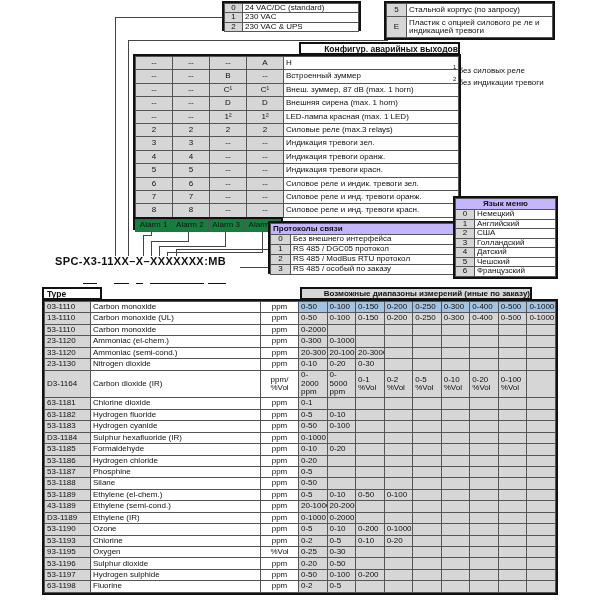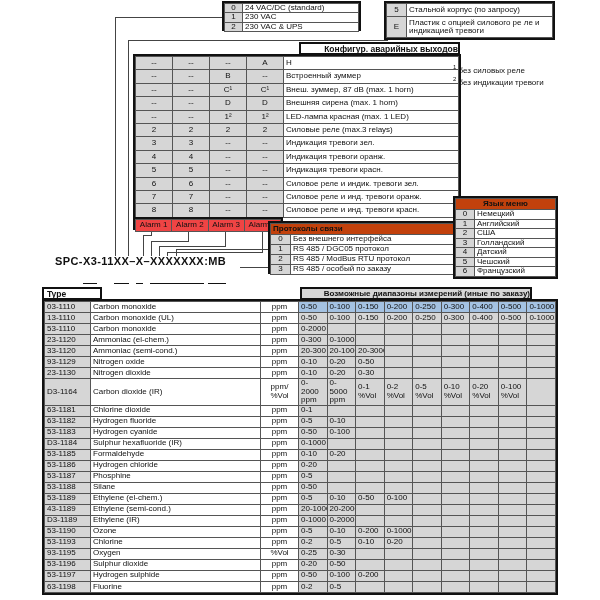--- a/index.html
+++ b/index.html
@@ -5,37 +5,37 @@
   *{margin:0;padding:0;box-sizing:border-box}
   html,body{width:600px;height:600px;background:#fff;font-family:"Liberation Sans",sans-serif;color:#111;overflow:hidden}
   body{position:relative}
   .box{position:absolute;border:2px solid #111;background:#fff}
   .titlebox{position:absolute;border:2px solid #111;background:#fff;font-weight:bold;font-size:8.5px;line-height:1.1;text-align:right;overflow:hidden;white-space:nowrap;padding-top:1px}
   table{border-collapse:collapse;width:100%;height:100%;table-layout:fixed}
   td{border:1px solid #555;font-size:8px;line-height:1.05;padding:0 2px;overflow:hidden;white-space:nowrap;vertical-align:middle}
   .code{background:#d6d6d6;text-align:center}
   .lbl{background:#fff;text-align:left}
   .wrap2 td{white-space:normal}
-  .ttl td{font-weight:bold;background:#c2410c}
+  .ttl td{font-weight:bold;background:#c4b5fd}
   .line{position:absolute;background:#444}
   .gray{background:#d6d6d6}
   .pn{position:absolute;font-weight:bold;font-size:11px;letter-spacing:.4px;white-space:nowrap}
   .pn .u{border-bottom:1.5px solid #111;padding-bottom:16px}
   .fnote{position:absolute;font-size:8px;line-height:1.25;width:104px}
   .fnote sup{font-size:6px}
   .tt td{height:10.8px}
   .tt tr.tall td{height:21.6px;white-space:normal}
   .tt .rng{background:#d6d6d6}
   .tt tr.hl .rng{background:#a4c2e2}
   .tt .tcode{background:#d6d6d6;text-align:left}
   .tt .unit{text-align:center}
   .alm td{height:13.4px;text-align:center}
   .alm td.desc{text-align:left;background:#fff}
   .alm td.ac{background:#d6d6d6}
-  .ftr td{height:12px;text-align:center;font-size:8px;background:#ef4444;padding:0 1px}
+  .ftr td{height:12px;text-align:center;font-size:8px;background:#15803d;padding:0 1px}
 </style>
 </head>
 <body>
 
 <div class="line" style="left:115px;top:17px;width:107px;height:1px"></div>
 <div class="line" style="left:115px;top:17px;width:1px;height:239px"></div>
 <div class="line" style="left:128px;top:40px;width:260px;height:1px"></div>
 <div class="line" style="left:128px;top:40px;width:1px;height:216px"></div>
 
 <div class="line" style="left:151px;top:229px;width:1px;height:6px"></div>
@@ -371,34 +371,20 @@
           <td class="rng">20-1000</td>
           <td class="rng">20-3000</td>
           <td class="rng"></td>
           <td class="rng"></td>
           <td class="rng"></td>
           <td class="rng"></td>
           <td class="rng"></td>
           <td class="rng"></td>
         </tr>
         <tr>
-          <td class="tcode">93-1129</td>
-          <td class="lbl">Nitrogen oxide</td>
-          <td class="unit">ppm</td>
-          <td class="rng">0-10</td>
-          <td class="rng">0-20</td>
-          <td class="rng">0-50</td>
-          <td class="rng"></td>
-          <td class="rng"></td>
-          <td class="rng"></td>
-          <td class="rng"></td>
-          <td class="rng"></td>
-          <td class="rng"></td>
-        </tr>
-        <tr>
           <td class="tcode">23-1130</td>
           <td class="lbl">Nitrogen dioxide</td>
           <td class="unit">ppm</td>
           <td class="rng">0-10</td>
           <td class="rng">0-20</td>
           <td class="rng">0-30</td>
           <td class="rng"></td>
           <td class="rng"></td>
           <td class="rng"></td>
           <td class="rng"></td>

